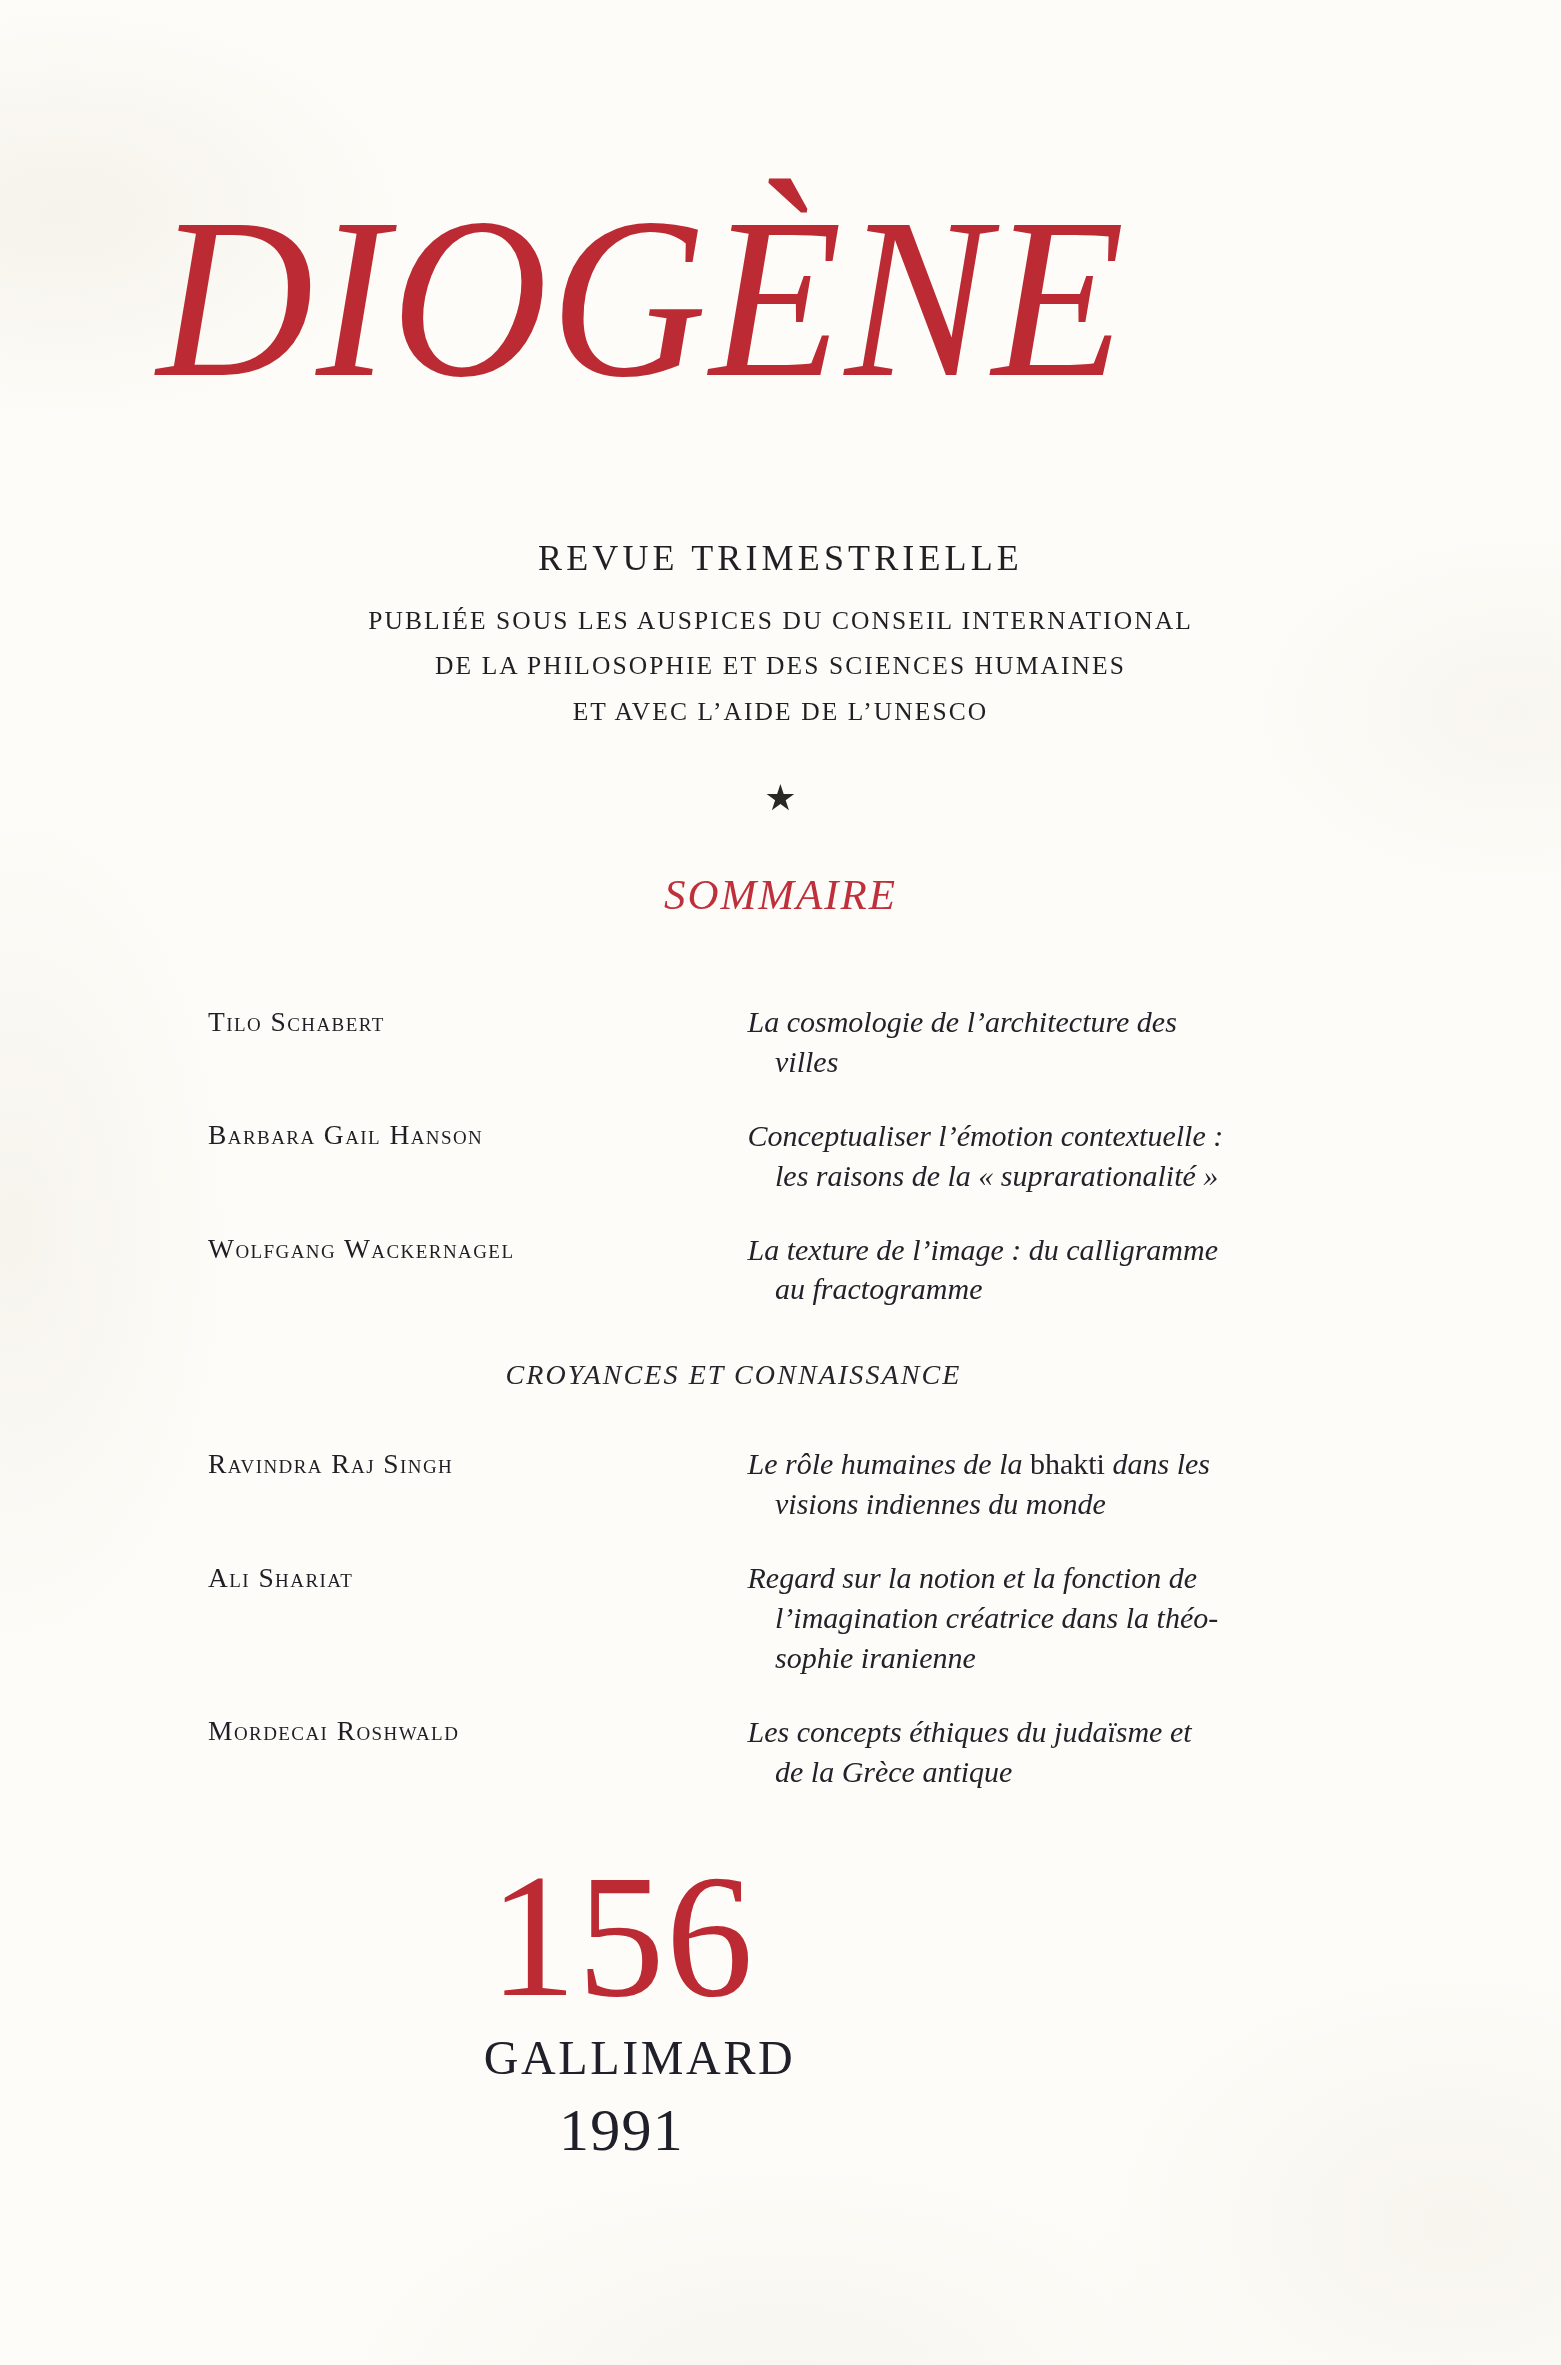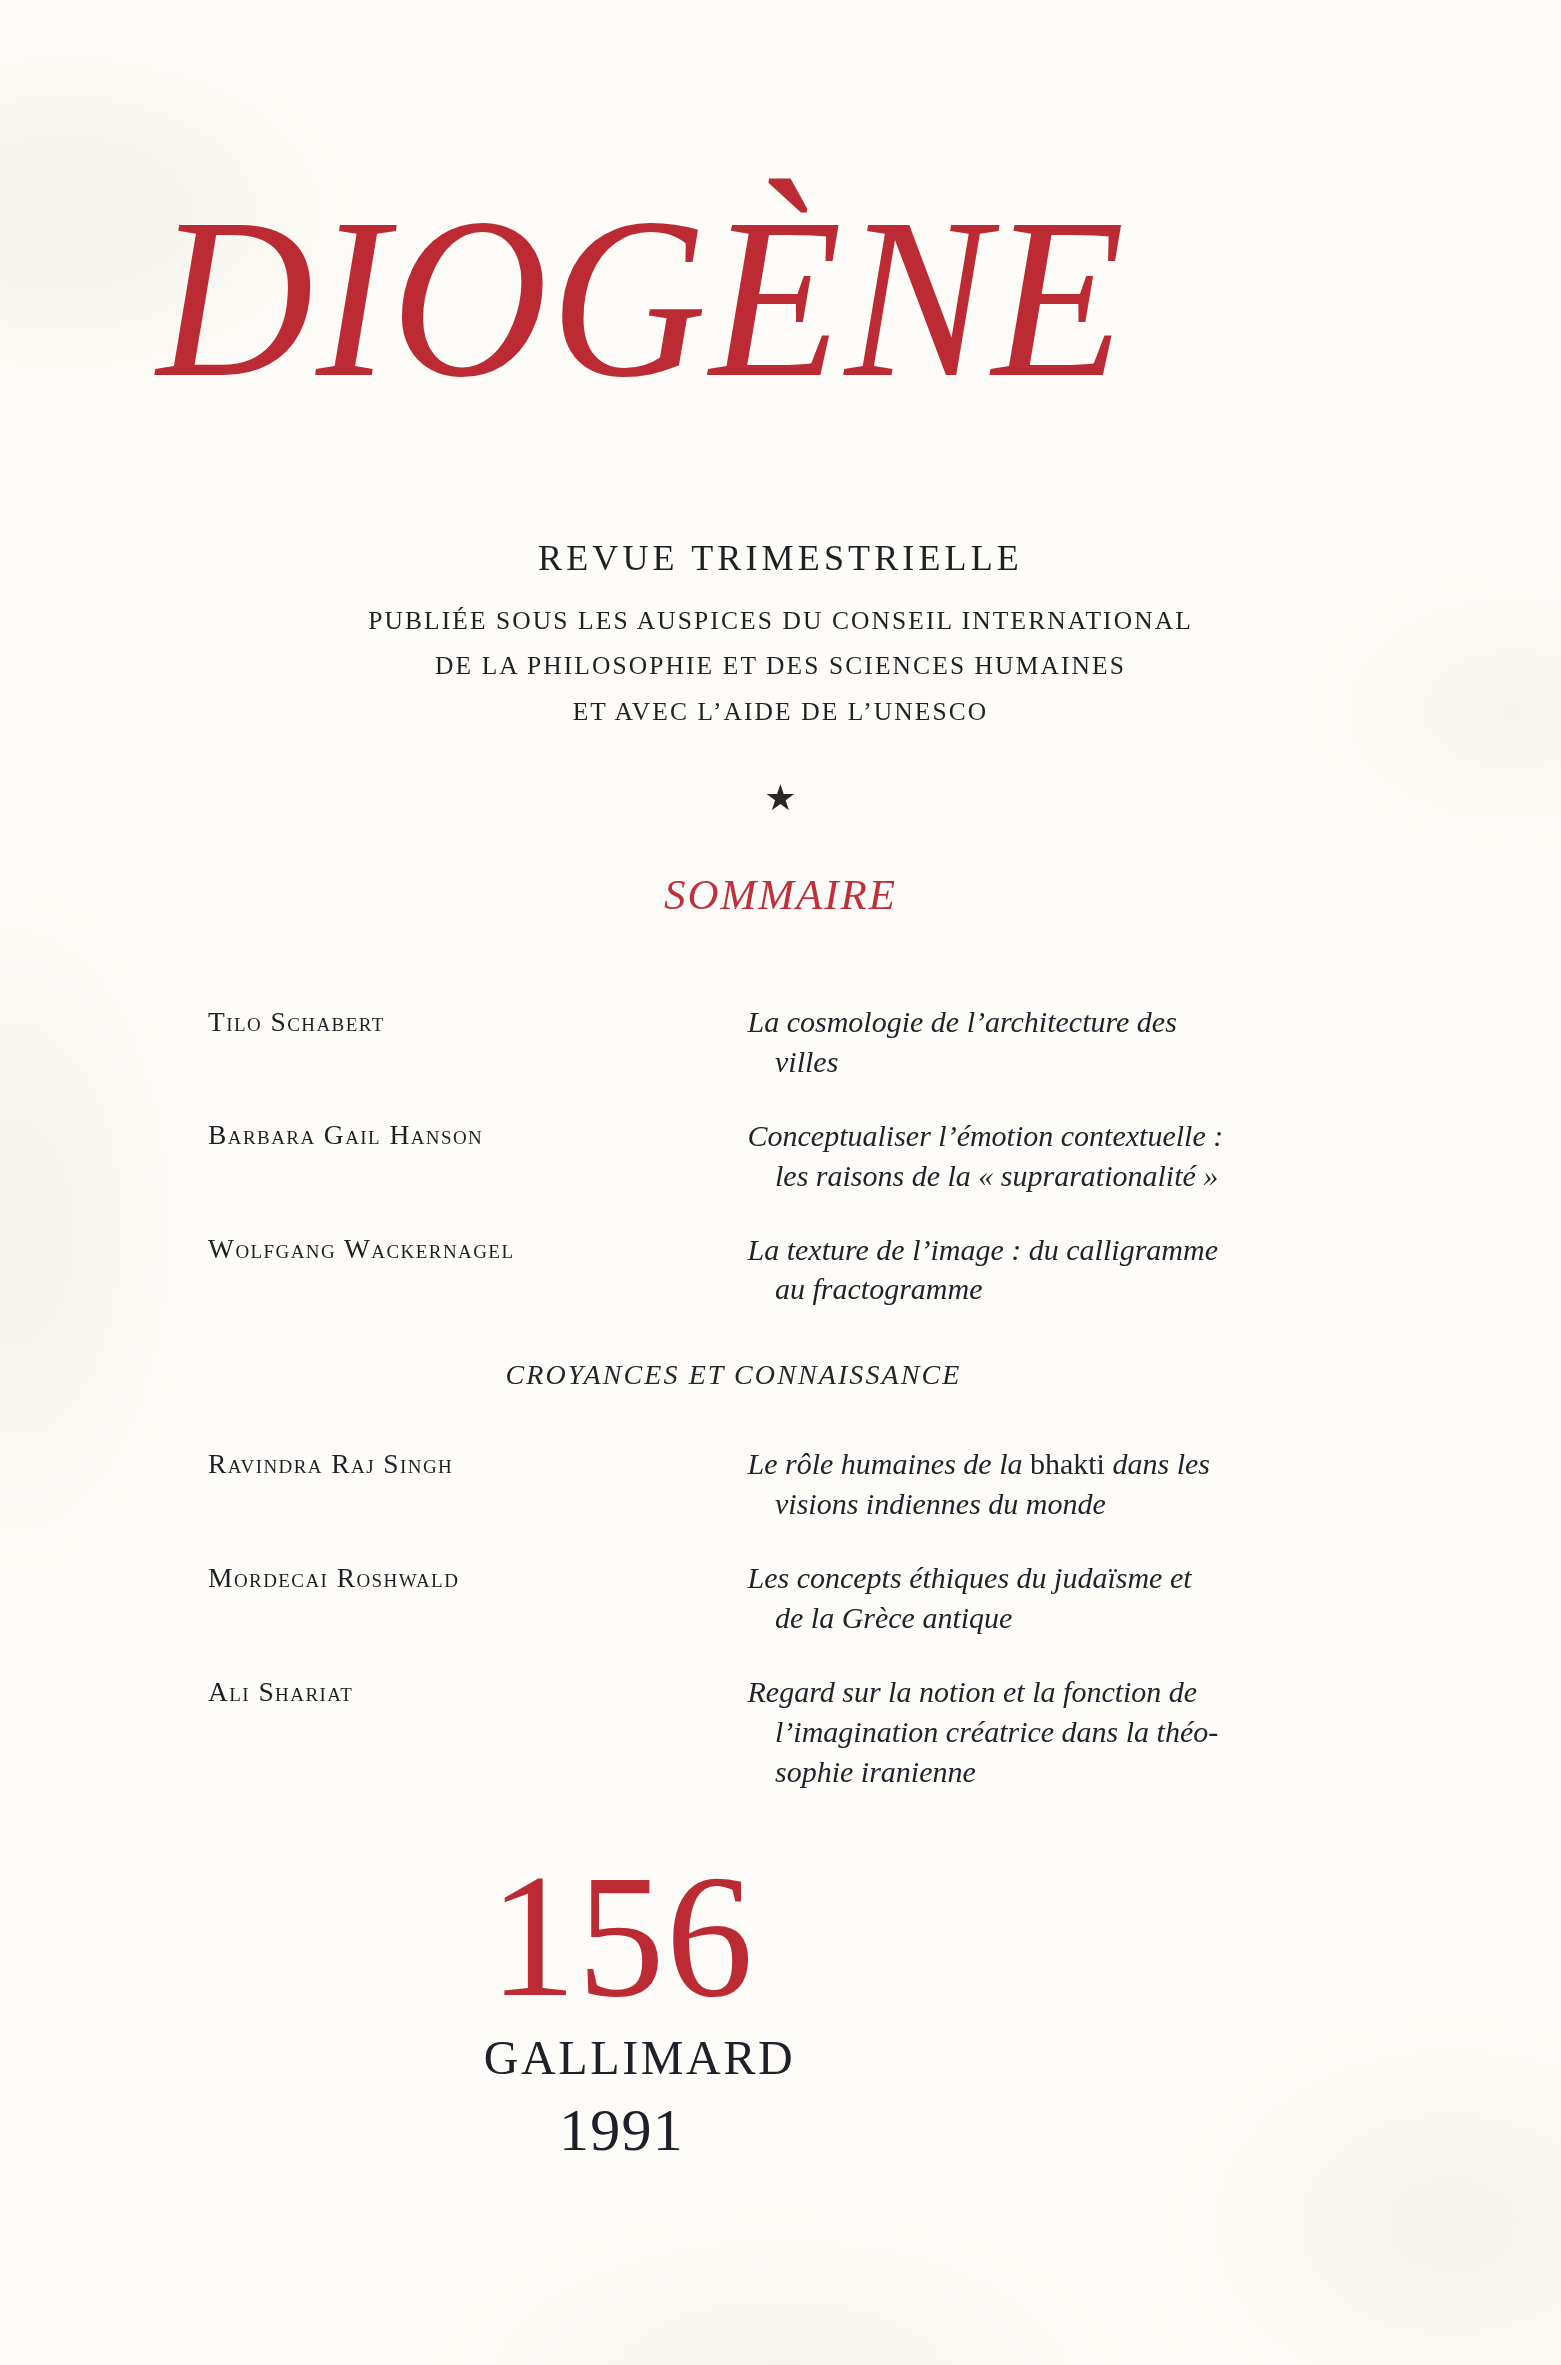--- a/index.html
+++ b/index.html
@@ -265,33 +265,33 @@
 
       <div class="entry">
         <div class="entry-author">Ravindra Raj Singh</div>
         <div class="entry-title">
           <span>Le rôle humaines de la </span><span class="roman">bhakti</span><span> dans les</span>
           <span class="cont">visions indiennes du monde</span>
         </div>
       </div>
 
       <div class="entry">
-        <div class="entry-author">Mordecai Roshwald</div>
-        <div class="entry-title">
-          <span>Les concepts éthiques du judaïsme et</span>
-          <span class="cont">de la Grèce antique</span>
-        </div>
-      </div>
-
-      <div class="entry">
         <div class="entry-author">Ali Shariat</div>
         <div class="entry-title">
           <span>Regard sur la notion et la fonction de</span>
           <span class="cont">l’imagination créatrice dans la théo-</span>
           <span class="cont">sophie iranienne</span>
+        </div>
+      </div>
+
+      <div class="entry">
+        <div class="entry-author">Mordecai Roshwald</div>
+        <div class="entry-title">
+          <span>Les concepts éthiques du judaïsme et</span>
+          <span class="cont">de la Grèce antique</span>
         </div>
       </div>
 
     </div>
 
     <div class="footer">
       <div class="issue-number">156</div>
       <div class="publisher">GALLIMARD</div>
       <div class="year">1991</div>
     </div>

